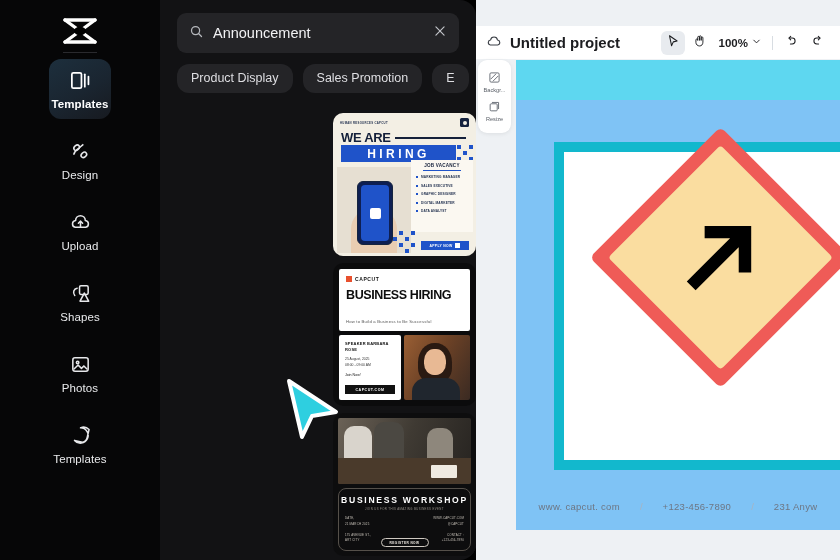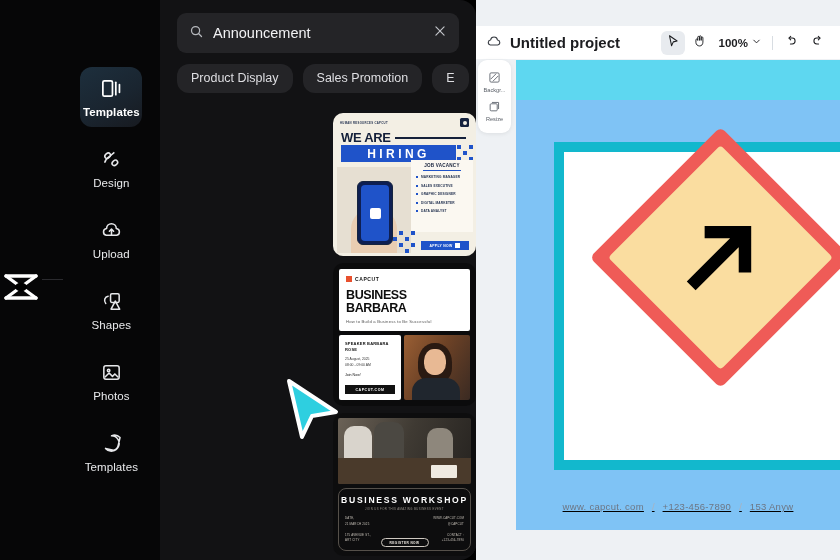--- a/index.html
+++ b/index.html
@@ -8,21 +8,21 @@
     overflow: hidden;
     background: #000;
     font-family: "Liberation Sans", sans-serif;
   }
   .app { position: relative; width: 840px; height: 560px; background: #000; }
 
   
   .rail {
     position: absolute; left: 0; top: 0; width: 160px; height: 560px;
     background: #060607;
-    display: flex; align-items: center;
+    display: flex; flex-direction: column; align-items: center;
   }
   .brand { margin-top: 14px; width: 52px; height: 34px; display:flex; align-items:center; justify-content:center; }
   .brand svg { display:block; }
   .rail-sep { width: 34px; height: 1px; background: #2a2a2e; margin: 4px 0 6px 0; }
   .rail-items { width: 100%; display: flex; flex-direction: column; align-items: center; }
   .rail-item {
     width: 62px; height: 60px; border-radius: 12px;
     display: flex; flex-direction: column; align-items: center; justify-content: center;
     gap: 5px; margin-bottom: 11px; cursor: pointer;
   }
@@ -143,21 +143,21 @@
   .tool { display:flex;flex-direction:column;align-items:center;gap:2px;cursor:pointer;}
   .tool span { font-size:5.6px;color:#5b6068; }
   .canvas { position:absolute; left:40px; top:60px; width:324px; height:470px; background:#7fc3f5; overflow:hidden;}
   .canvas .cyanband { position:absolute; left:0; top:0; width:100%; height:40px; background:#5ed7f0; }
   .canvas .tealframe { position:absolute; left:38px; top:82px; right:-40px; bottom:60px; background:#12b8cd; }
   .canvas .white { position:absolute; inset:10px; background:#fff; }
   .diamond { position:absolute; left:112px; top:105px; width:185px; height:185px; }
   .diamond .d-out { position:absolute; inset:0; background:#ef5b57; transform:rotate(45deg); border-radius:6px;}
   .diamond .d-in { position:absolute; inset:13px; background:#fadda0; transform:rotate(45deg); border-radius:4px;}
   .diamond .arrow { position:absolute; left:44px; top:46px; width:96px; height:96px; }
-  .footer { position:absolute; left:0; right:0; bottom:18px; display:flex; justify-content:center; gap:8px;text-decoration:underline; }
+  .footer { position:absolute; left:0; right:0; bottom:18px; display:flex; justify-content:center; gap:20px; }
   .footer span { font-size:9.5px; color:#6d7684; letter-spacing:.3px; }
   .footer i { font-size:9.5px; color:#a8b3c0; font-style:normal; }
 
   
   .bigcursor { position:absolute; left:285px; top:378px; width:56px; height:62px; z-index:40; pointer-events:none; }
 </style>
 </head>
 <body>
 
 <div class="app">
@@ -331,21 +331,21 @@
       </div>
     </div>
 
     <div class="card" style="left:173px;top:263px;">
       <div class="bw cardinner">
         <div class="top">
           <div class="cc">
               <i></i>
               <em>CAPCUT</em>
             </div>
-          <div class="h1">BUSINESS BARBARA</div>
+          <div class="h1">BUSINESS HIRING</div>
           <div class="h2">How to Build a Business to Be Successful</div>
         </div>
         <div class="lowleft">
           <div class="sp">SPEAKER BARBARA ROSE</div>
           <div class="dt">25 August, 2025</div>
           <div class="dt" style="top:28px;">08:00 - 09:00 AM</div>
           <div class="jn">Join Now!</div>
           <div class="url">
               <span>CAPCUT.COM</span>
             </div>
@@ -480,18 +480,18 @@
         <div class="d-in"></div>
         <svg class="arrow" viewBox="0 0 100 100">
           <path d="M20 78 L74 24 M34 22 L76 22 L76 64" stroke="#000" stroke-width="13" fill="none" stroke-linecap="butt" stroke-linejoin="miter"></path>
         </svg>
       </div>
       <div class="footer">
         <span>www. capcut. com</span>
         <i>/</i>
         <span>+123-456-7890</span>
         <i>/</i>
-        <span>153 Anyw</span>
+        <span>231 Anyw</span>
       </div>
     </div>
 
   </div>
 </div>
 
 </body></html>

